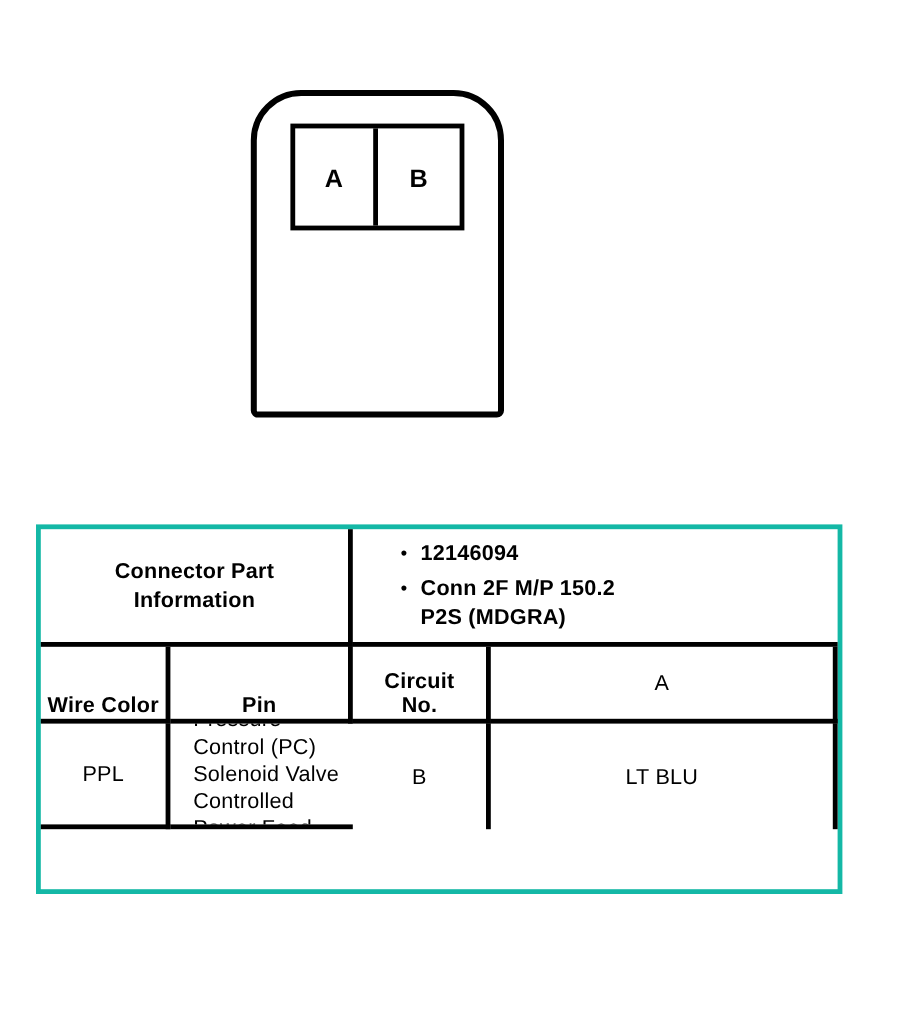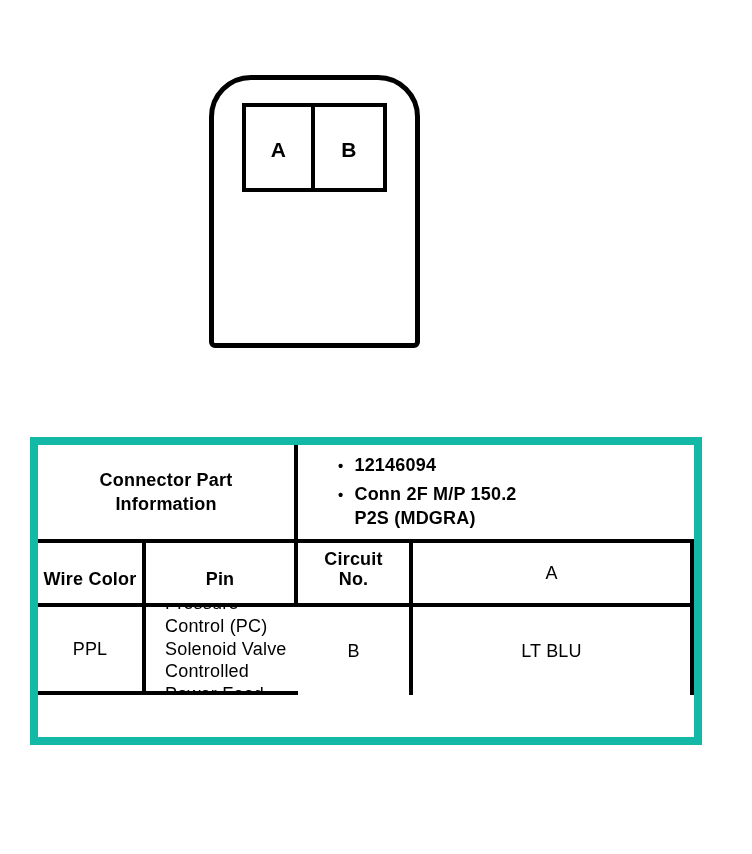--- a/index.html
+++ b/index.html
@@ -43,21 +43,21 @@
     padding-top: 4px;
   }
   .pin-cavity.a { width: 69px; border-right: 4px solid #000; }
   .pin-cavity.b { flex: 1; }
 
   
   .conn-table {
     position: absolute;
     left: 30px; top: 437px;
     width: 672px; height: 308px;
-    border: 8px solid #14b8a6;
+    border: 4px solid #14b8a6;
     background: #ffffff;
     display: grid;
     grid-template-columns: 108px 152px 115px 1fr;
     grid-template-rows: 98px 64px 88px 1fr;
     font-size: 18px;
     letter-spacing: 0.2px;
   }
   .cell {
     border-right: 4px solid #000;
     border-bottom: 4px solid #000;
@@ -94,21 +94,21 @@
     margin-bottom: 5px;
   }
   .bullet-glyph {
     font-size: 15px;
     line-height: 1.6;
   }
 
   .header-cell {
     font-weight: bold;
     align-items: flex-end;
-    padding-bottom: 13px;
+    padding-bottom: 1px;
     line-height: 1.15;
   }
 
   .function-cell {
     justify-content: flex-start;
     text-align: left;
     padding-left: 19px;
     line-height: 1.27;
   }
 </style>

